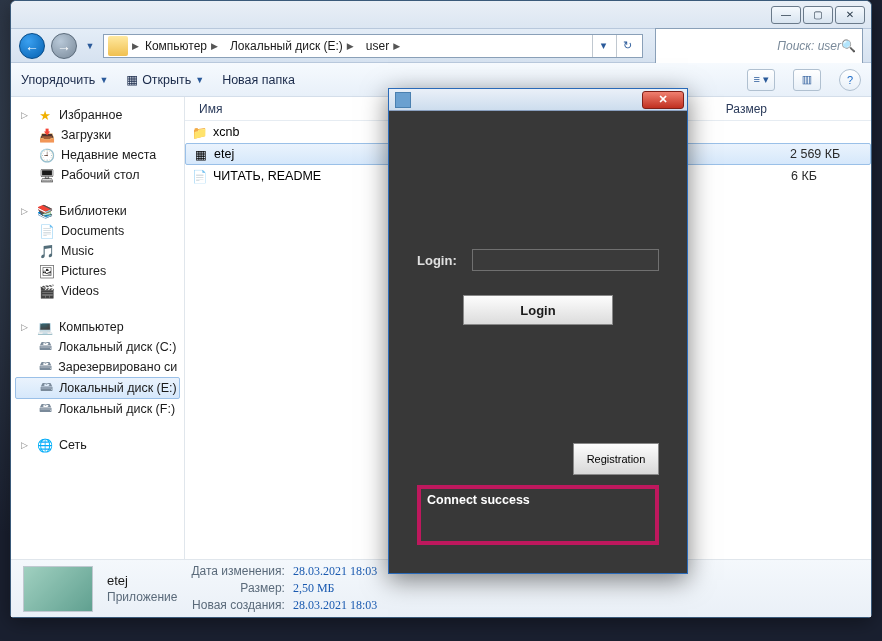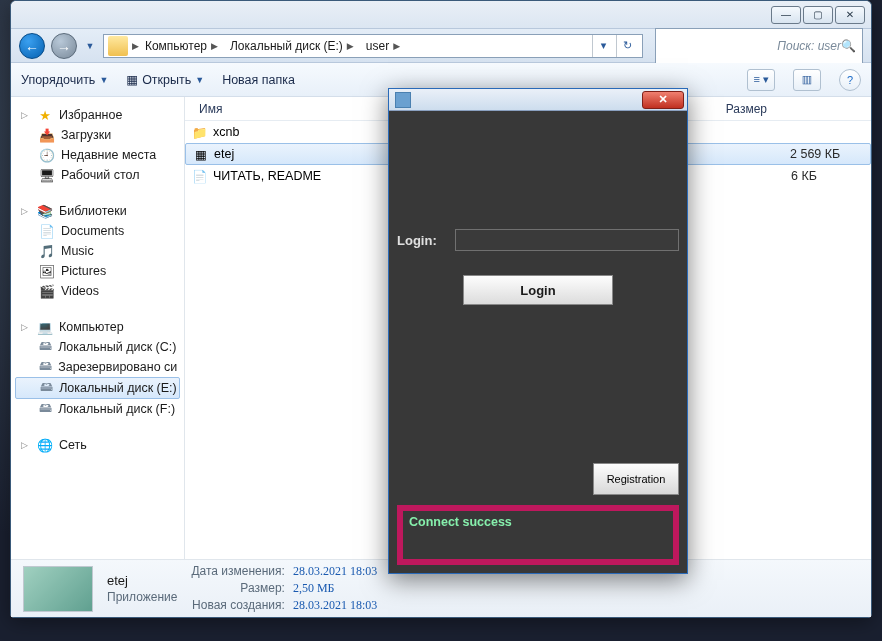--- a/index.html
+++ b/index.html
@@ -57,28 +57,28 @@
   .detname { font-size:13px; color:#1a1a1a;}
   .dettype { color:#5a6a7a;}
   .detprops { display:grid; grid-template-columns: auto auto; gap:2px 8px; color:#4a5a6a;}
   .detprops .lbl { text-align:right; color:#5a6a7a;}
   .detprops .val { color:#1a5ab0;font-family:Liberation Serif, serif;}
   
   .dialog { position:absolute; left:388px; top:88px; width:300px; height:486px; border:1px solid #2a6ab8; box-shadow:0 6px 24px rgba(0,0,0,.5); background:#3a3a3a; display:flex; flex-direction:column;}
   .dlg-title { height:22px; background:linear-gradient(#eaf0f8,#cdddee); display:flex; align-items:center; justify-content:flex-end; border-bottom:1px solid #8aa0c0;}
   .dlg-appicon{width:16px;height:16px;margin:0 6px;background:#6aa0d0;border:1px solid #4a80b0;margin-right:auto;}
   .dlg-close { width:42px; height:18px; margin-right:3px; border-radius:3px; background:linear-gradient(#f08070,#c03020); border:1px solid #802018; color:#fff; display:flex; align-items:center; justify-content:center; font-size:11px; font-weight:bold;}
-  .dlg-body { flex:1; background:#383838; padding:8px; display:flex; flex-direction:column; color:#e0e0e0; font-size:13px;}
+  .dlg-body { flex:1; background:#383838; padding:28px; display:flex; flex-direction:column; color:#e0e0e0; font-size:13px;}
   .formrow { display:flex; align-items:center; gap:8px; margin-top:8px;}
   .formrow:first-of-type{ margin-top:110px;}
   .formrow label { width:50px; font-weight:bold;}
   .formrow input { flex:1; height:22px; background:#3a3a3a; border:1px solid #707070; color:#fff; padding:0 4px;}
   .loginbtn { width:150px; height:30px; margin:24px auto 0; background:linear-gradient(#fdfdfd,#dcdcdc); border:1px solid #888; color:#1a1a1a; font-weight:bold; font-size:13px;}
   .regbtn { width:86px; height:32px; align-self:flex-end; margin-top:auto; margin-bottom:10px; background:linear-gradient(#fdfdfd,#d8d8d8); border:1px solid #888; font-size:11px;}
-  .statusbox { height:60px; border:6px solid #be185d; background:#383838; padding:4px 6px; color:#86efac; font-weight:bold; font-size:12.5px;}
+  .statusbox { height:60px; border:4px solid #be185d; background:#383838; padding:4px 6px; color:#ffffff; font-weight:bold; font-size:12.5px;}
 </style>
 </head>
 <body>
 
 <div class="bg-blur"></div>
 
 <div class="explorer">
   <div class="titlebar">
     <div class="winbtn">—</div>
     <div class="winbtn">▢</div>

